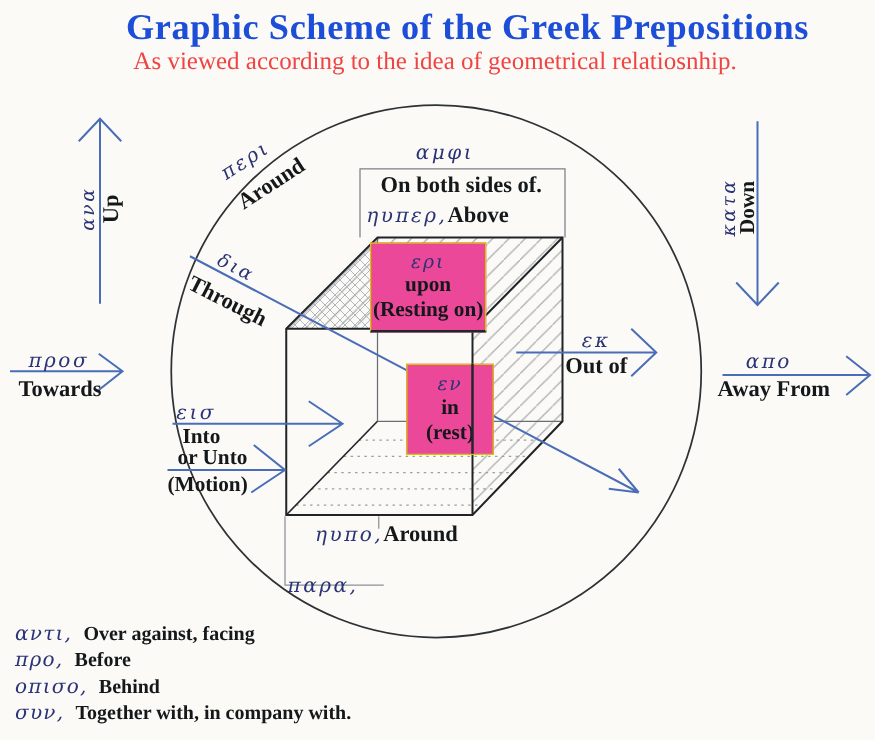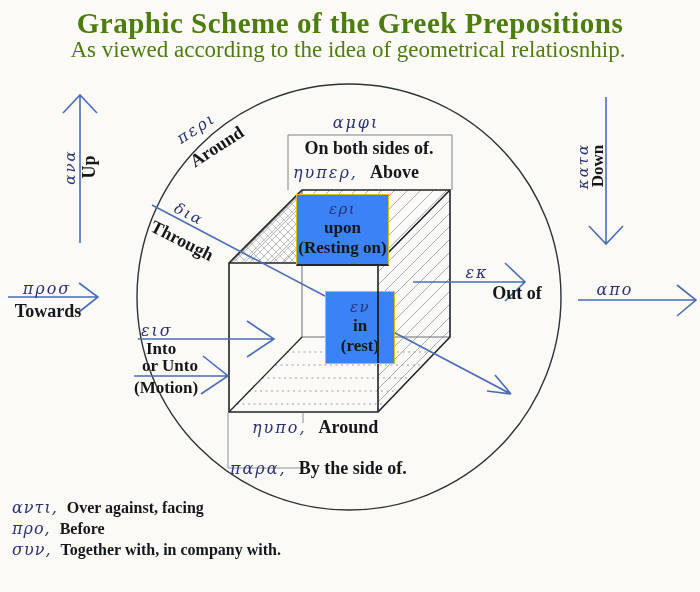--- a/index.html
+++ b/index.html
@@ -8,33 +8,33 @@
     overflow:hidden;font-family:"Liberation Serif",serif;
   }
   #diagram-svg{position:absolute;left:0;top:0;z-index:1;}
   .lbl{position:absolute;white-space:nowrap;z-index:2;transform:translate(-50%,-50%);}
   .la{position:absolute;white-space:nowrap;z-index:2;transform:translateY(-50%);}
   .gk{font-family:"DejaVu Serif",serif;font-style:italic;color:#2b3377;letter-spacing:2px;font-size:16px;}
   .en{font-family:"Liberation Serif",serif;font-weight:700;color:#14181a;font-size:17px;}
   .rot-90{transform:translate(-50%,-50%) rotate(-90deg);}
   .rot-peri{transform:translate(-50%,-50%) rotate(-33deg);}
   .rot-dia{transform:translate(-50%,-50%) rotate(27deg);}
-  #page-title{font-size:29px;font-weight:700;color:#4d7c0f;letter-spacing:.5px;}
-  #page-subtitle{font-size:23px;color:#4d7c0f;}
+  #page-title{font-size:29px;font-weight:700;color:#1d4ed8;letter-spacing:.5px;margin-left:24px;}
+  #page-subtitle{font-size:20px;color:#ef4444;}
   .ybox{
-    position:absolute;z-index:2;background:#3b82f6;border:1px solid #d8c400;
+    position:absolute;z-index:2;background:#ec4899;border:1px solid #d8c400;
     display:flex;flex-direction:column;align-items:center;justify-content:center;
     line-height:1.18;text-align:center;
   }
   .ybox .gk{font-size:15px;letter-spacing:1.5px;}
   .ybox .en{font-size:17px;}
   #upon-box{left:296px;top:194px;width:91px;height:69px;border-bottom:2px solid #23272b;}
   #in-box{left:325px;top:291px;width:68px;height:71px;}
   #en-edge-overlay{position:absolute;left:377px;top:291px;width:2px;height:72px;background:#23272b;z-index:3;}
-  .row{display:flex;gap:12px;align-items:baseline;}
+  .row{display:flex;gap:0;align-items:baseline;}
   #legend{position:absolute;left:12px;top:479px;z-index:2;}
   #legend .row{height:21px;gap:9px;}
   #legend .gk{font-size:16px;letter-spacing:1px;}
   #legend .en{font-size:16px;margin-top:20px;}
   .sm{font-size:15px;}
 </style>
 </head>
 <body>
 
 <div id="stage">
@@ -93,34 +93,35 @@
   <div class="lbl gk sm rot-90" style="left:70px;top:167px;">ανα</div>
   <div class="lbl en rot-90" style="left:89px;top:167px;font-size:18px;">Up</div>
 
   <div class="lbl gk sm rot-90" style="left:583px;top:166px;">κατα</div>
   <div class="lbl en rot-90" style="left:598px;top:166px;">Down</div>
 
   <div class="lbl gk" style="left:47px;top:288px;">προσ</div>
   <div class="lbl en" style="left:48px;top:311px;font-size:18px;">Towards</div>
 
   <div class="lbl gk" style="left:615px;top:289px;">απο</div>
+  <div class="lbl en" style="left:619px;top:311px;font-size:18px;">Away From</div>
 
   <div class="lbl gk rot-peri" style="left:196px;top:128px;">περι</div>
   <div class="lbl en rot-peri" style="left:217px;top:147px;font-size:18px;">Around</div>
 
   <div class="lbl gk sm rot-dia" style="left:189px;top:214px;">δια</div>
   <div class="lbl en rot-dia" style="left:182px;top:241px;font-size:18px;">Through</div>
 
   <div class="la gk" style="left:141px;top:330px;">εισ</div>
   <div class="la en" style="left:146px;top:349px;">Into</div>
   <div class="la en" style="left:142px;top:366px;">or Unto</div>
   <div class="la en" style="left:134px;top:388px;">(Motion)</div>
 
   <div class="lbl gk" style="left:477px;top:272px;">εκ</div>
-  <div class="lbl en" style="left:477px;top:293px;font-size:18px;margin-left:40px;">Out of</div>
+  <div class="lbl en" style="left:477px;top:293px;font-size:18px;">Out of</div>
 
   <div class="lbl gk" style="left:356px;top:122px;">αμφι</div>
   <div class="lbl en" style="left:369px;top:148px;font-size:18px;">On both sides of.</div>
   <div class="la row" style="left:293px;top:172px;">
     <span class="gk">ηυπερ,</span>
     <span class="en" style="font-size:18px;">Above</span>
   </div>
 
   <div class="ybox" id="upon-box">
     <span class="gk">ερι</span>
@@ -133,31 +134,34 @@
     <span class="en">(rest)</span>
   </div>
   <div id="en-edge-overlay"></div>
 
   <div class="la row" style="left:252px;top:427px;">
     <span class="gk">ηυπο,</span>
     <span class="en" style="font-size:18px;">Around</span>
   </div>
   <div class="la row" style="left:230px;top:468px;">
     <span class="gk">παρα,</span>
-    <span class="en" style="font-size:18px;">By the side of.</span>
   </div>
 
   <div id="legend">
     <div class="row">
       <span class="gk">αντι,</span>
       <span class="en">Over against, facing</span>
     </div>
     <div class="row">
       <span class="gk">προ,</span>
       <span class="en">Before</span>
     </div>
     <div class="row">
+      <span class="gk">οπισο,</span>
+      <span class="en">Behind</span>
+    </div>
+    <div class="row">
       <span class="gk">συν,</span>
       <span class="en">Together with, in company with.</span>
     </div>
   </div>
 
 </div>
 
 </body></html>

